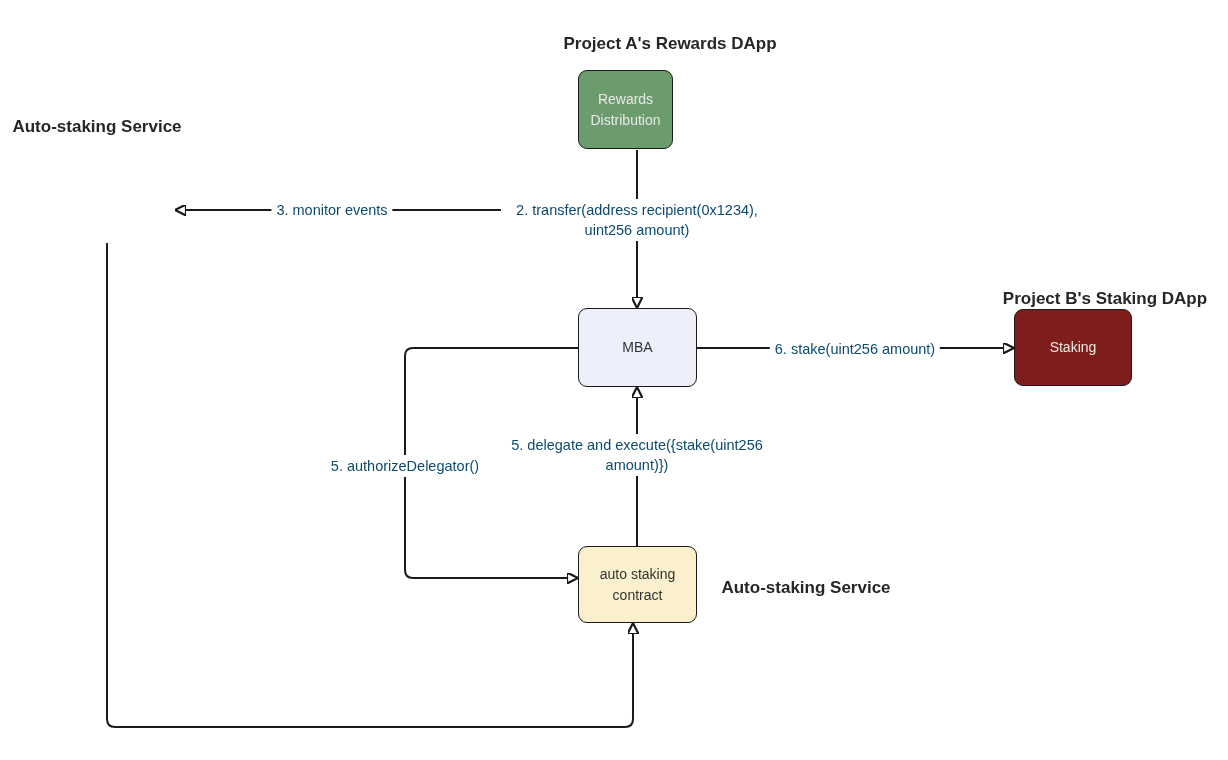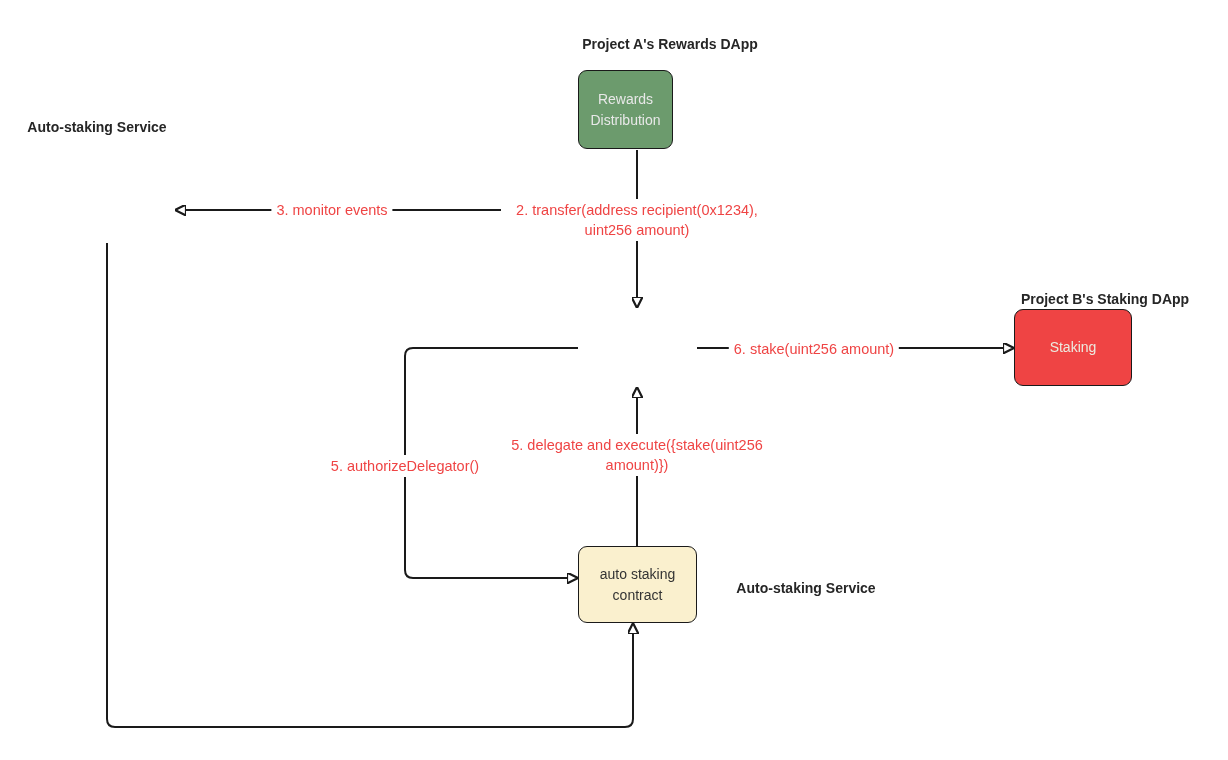--- a/index.html
+++ b/index.html
@@ -42,53 +42,53 @@
     left: 38px; top: 168px; width: 137px; height: 75px;
     background: #faf0ce; color: #333333;
     border: 2px dashed #1a1a1a;
   }
   .node-mba {
     left: 578px; top: 308px; width: 119px; height: 79px;
     background: #edf0fa; color: #333333;
   }
   .node-staking {
     left: 1014px; top: 309px; width: 118px; height: 77px;
-    background: #ef4444; color: #eceadf;
+    background: #7f1d1d; color: #eceadf;
   }
   .node-contract {
     left: 578px; top: 546px; width: 119px; height: 77px;
     background: #faf0ce; color: #333333;
   }
   .group-title {
     position: absolute;
     transform: translate(-50%, -50%);
-    font-size: 14px;
+    font-size: 17px;
     font-weight: 700;
     color: #262626;
     white-space: nowrap;
   }
   .title-a      { left: 670px;  top: 44px;  }
   .title-left   { left: 97px;   top: 127px; }
   .title-b      { left: 1105px; top: 271px; margin-top: 28px; }
   .title-bottom { left: 806px;  top: 588px; }
   .edge-label {
     position: absolute;
     transform: translate(-50%, -50%);
     background: #ffffff;
-    color: #ef4444;
+    color: #0c4a6e;
     font-size: 14.5px;
     line-height: 1.38;
     text-align: center;
     padding: 1px 5px;
     white-space: nowrap;
   }
   .edge-label.wrap { white-space: normal; }
   .label-transfer { left: 637px; top: 220px; width: 262px; }
   .label-monitor  { left: 332px; top: 210px; }
-  .label-stake    { left: 814px; top: 349px; text-align: right; }
+  .label-stake    { left: 855px; top: 349px; text-align: right; }
   .label-auth     { left: 405px; top: 466px; }
   .label-delegate { left: 637px; top: 455px; width: 258px; }
   .label-invoke   { left: 427px; top: 729px; }
 </style>
 </head>
 <body>
 
 <div class="canvas">
 
   <svg class="edges" viewBox="0 0 1228 760" aria-hidden="true">
@@ -106,20 +106,23 @@
   </svg>
 
   <div class="group-title title-a">Project A's Rewards DApp</div>
   <div class="group-title title-left">Auto-staking Service</div>
   <div class="group-title title-b">Project B's Staking DApp</div>
   <div class="group-title title-bottom">Auto-staking Service</div>
 
   <div class="node node-rewards">
     <span>Rewards Distribution</span>
   </div>
+  <div class="node node-mba">
+    <span>MBA</span>
+  </div>
   <div class="node node-staking">
     <span>Staking</span>
   </div>
   <div class="node node-contract">
     <span>auto staking contract</span>
   </div>
 
   <div class="edge-label wrap label-transfer">2. transfer(address recipient(0x1234), uint256 amount)</div>
   <div class="edge-label label-monitor">3. monitor events</div>
   <div class="edge-label label-stake">6. stake(uint256 amount)</div>

